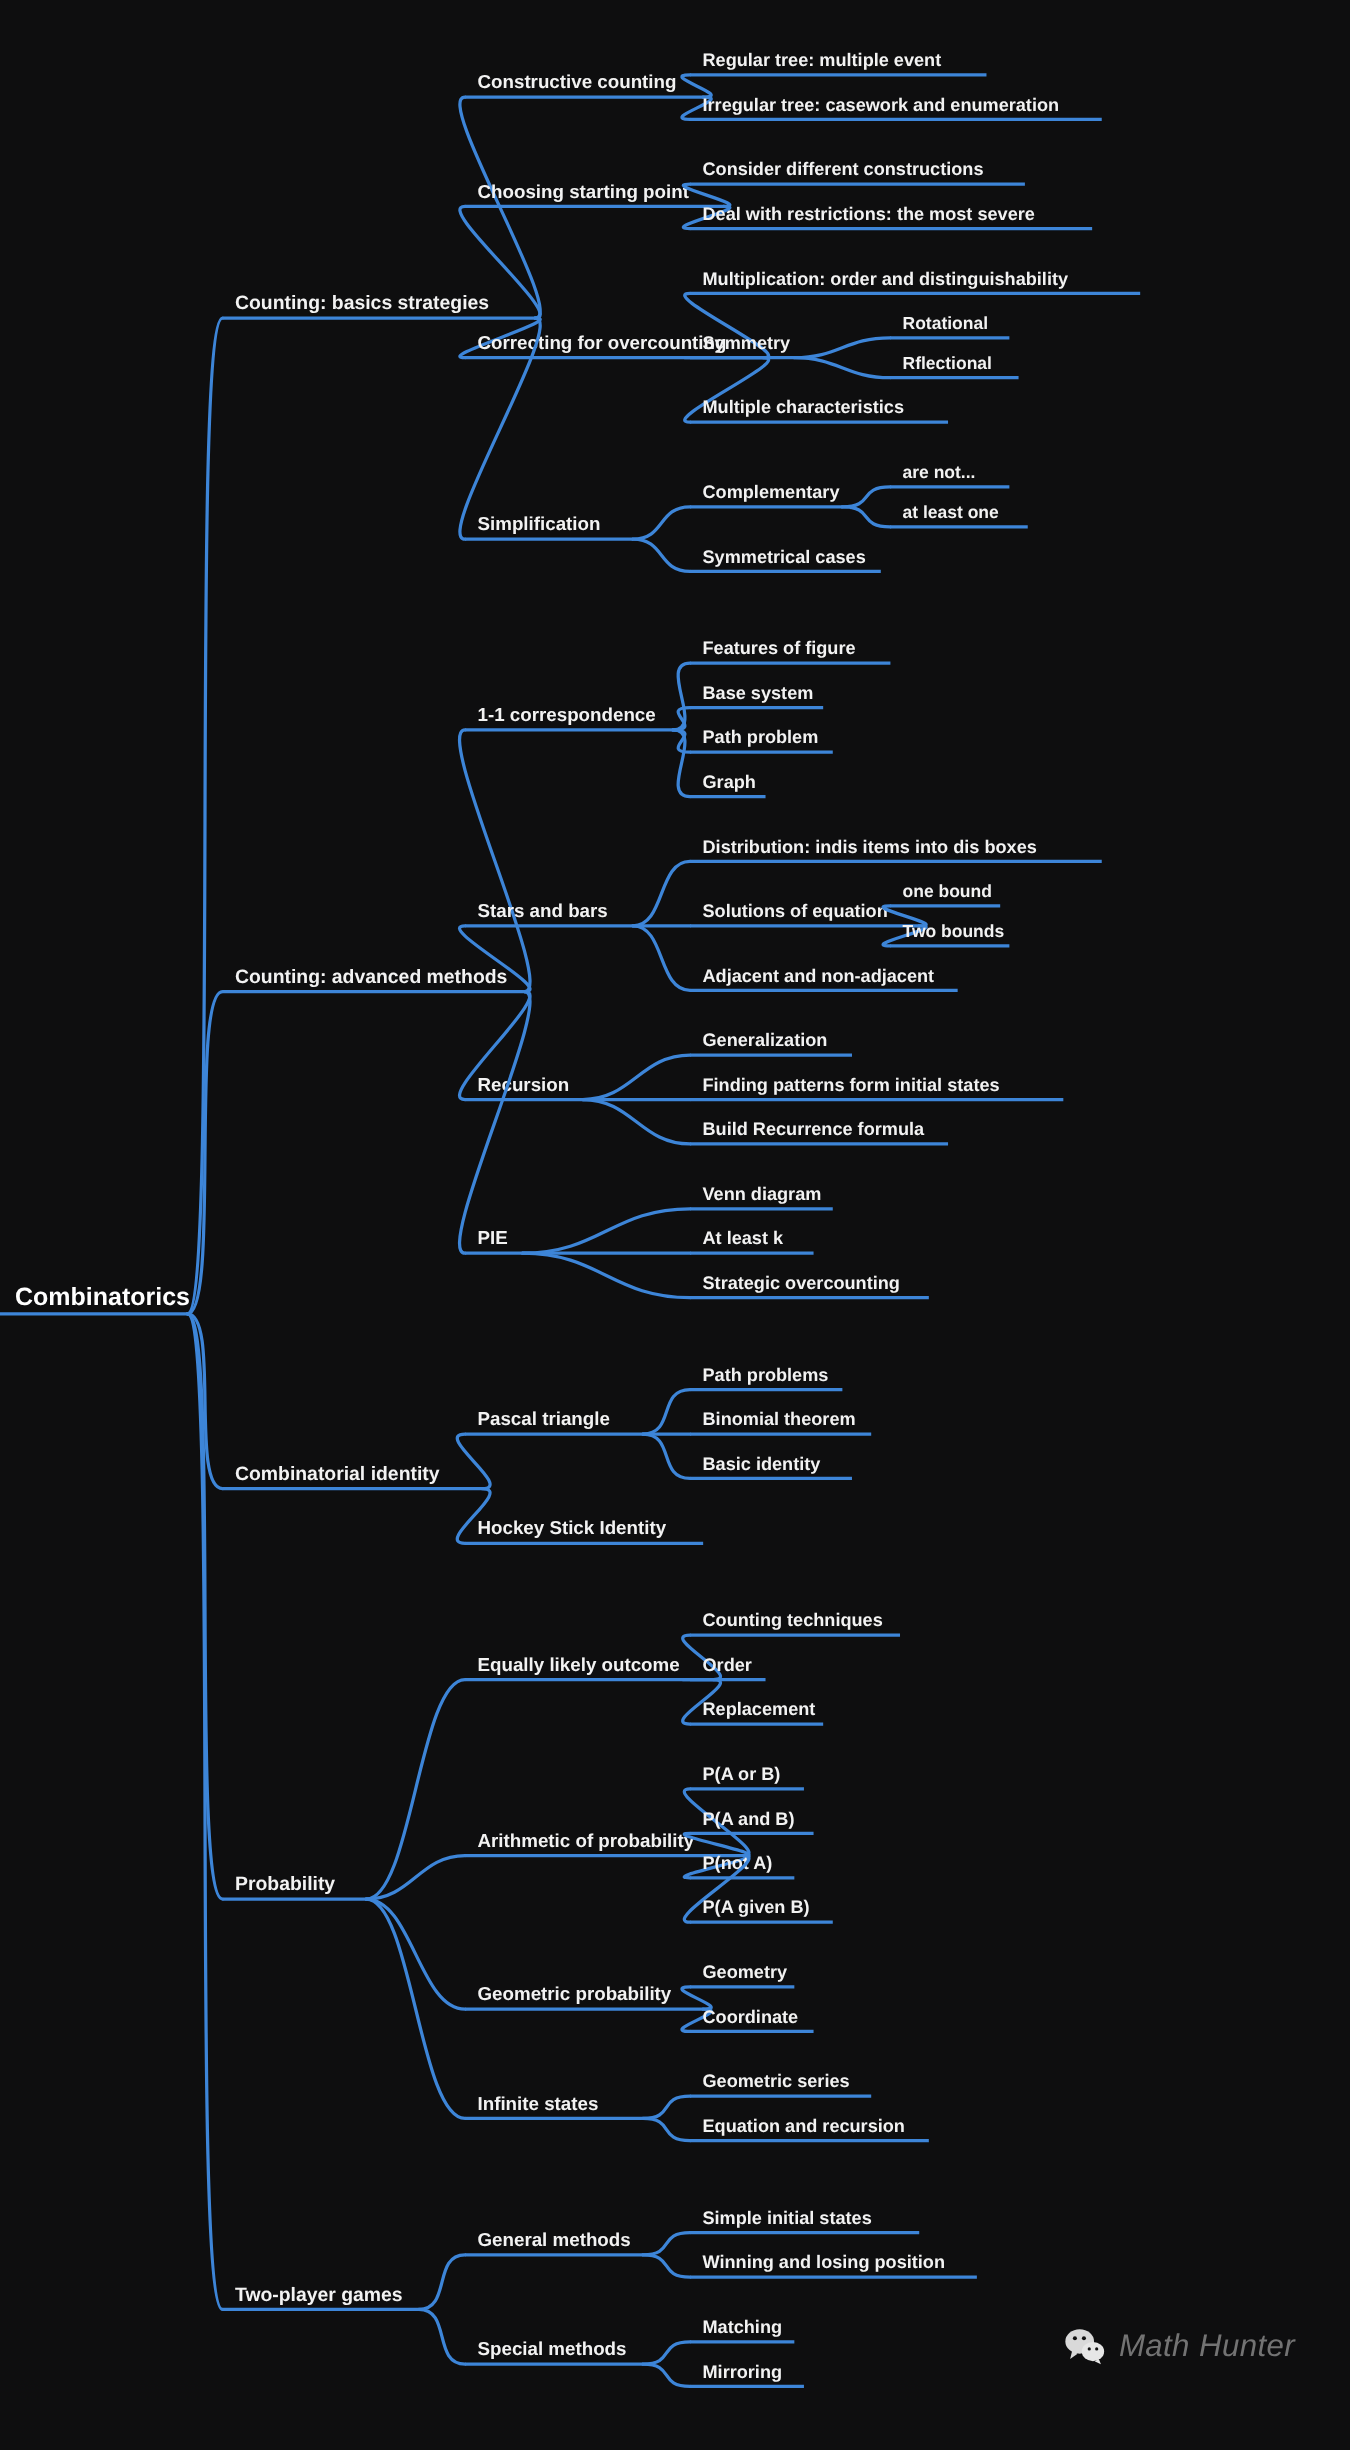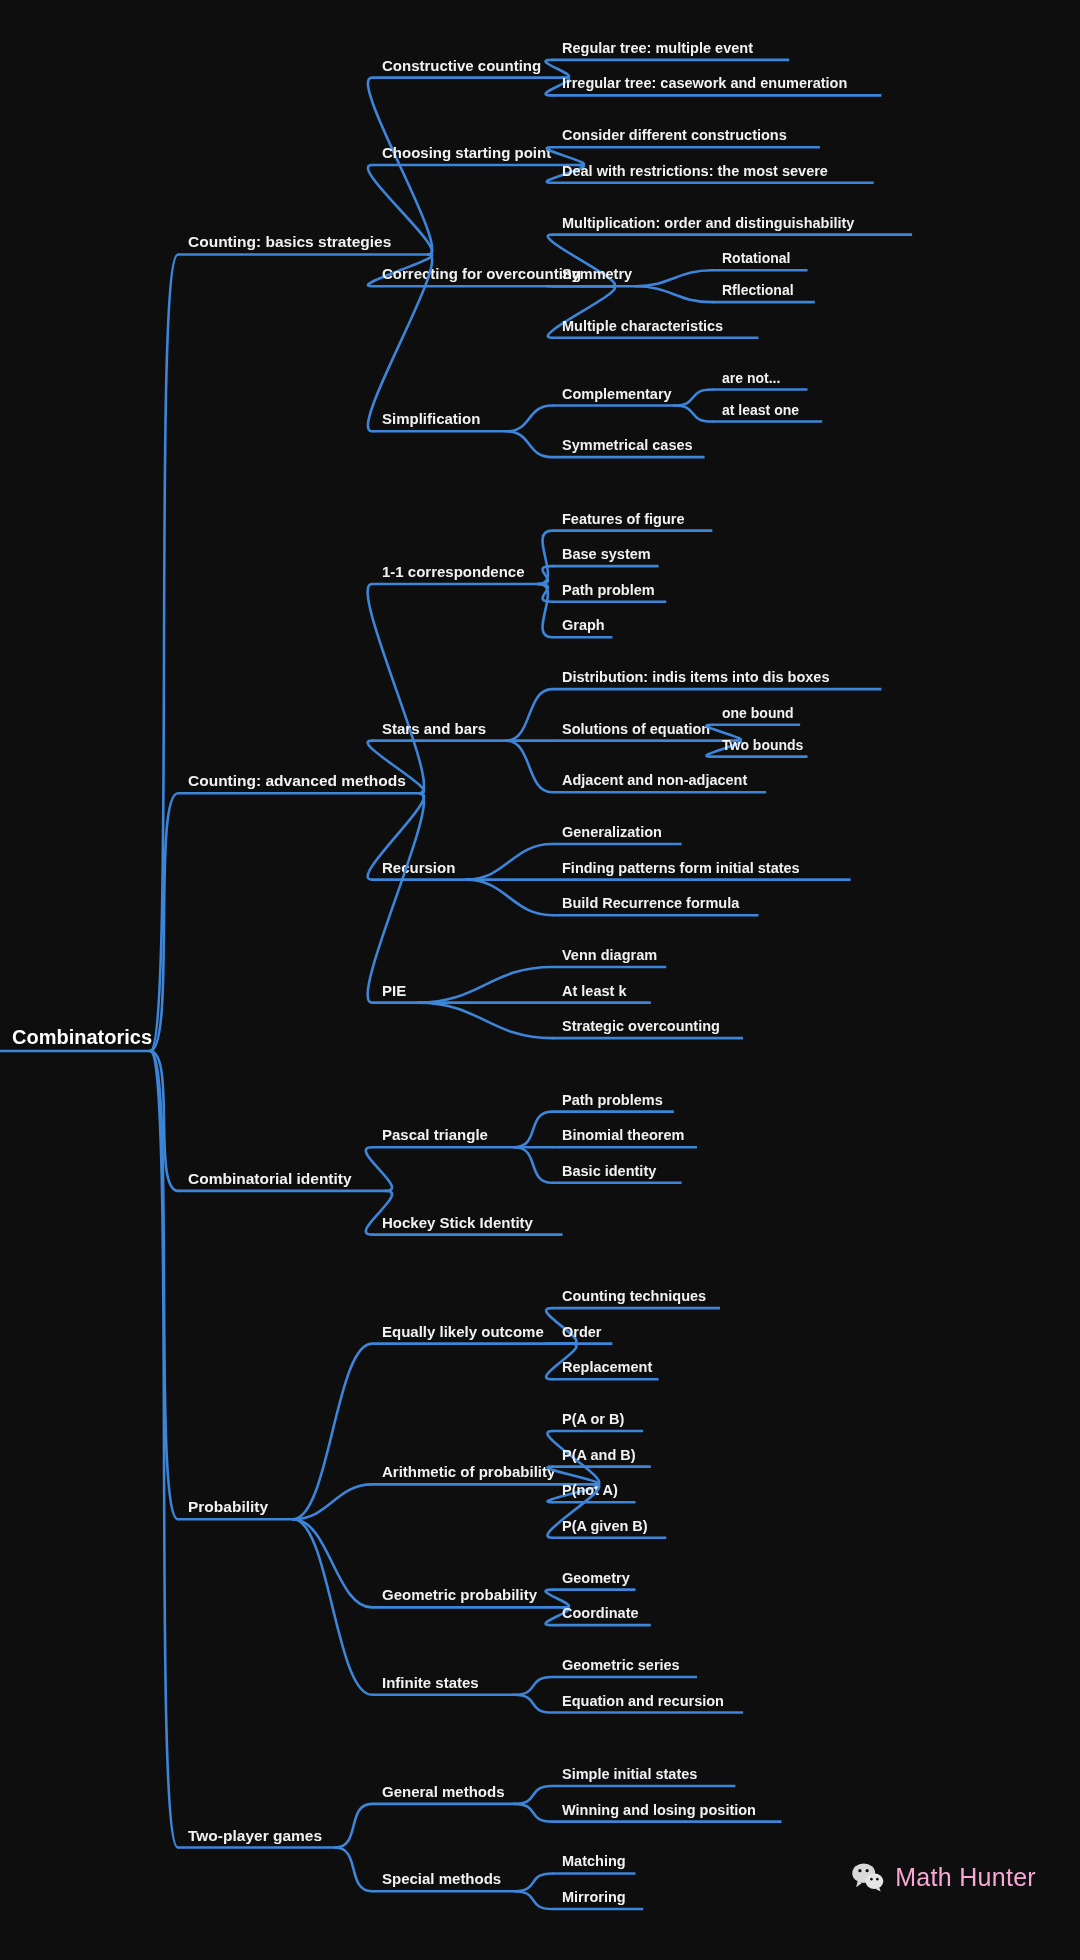--- a/index.html
+++ b/index.html
@@ -49,25 +49,26 @@
   }
   .watermark {
     position: absolute;
     right: 44px;
     bottom: 68px;
     display: flex;
     align-items: center;
     gap: 10px;
   }
   .watermark-text {
-    color: #f9a8d4;
+    color: #737373;
     font-family: "Liberation Sans", sans-serif;
     font-size: 25px;
     letter-spacing: 0.3px;
     white-space: nowrap;
+    font-style: italic;
   }
   .wechat-icon { width: 34px; height: 30px; display: block; }
 </style>
 </head>
 <body>
 
 <svg id="canvas" viewBox="0 0 1080 1960" xmlns="http://www.w3.org/2000/svg">
     <line x1="0" y1="1051.0036034859422" x2="150" y2="1051.0036034859422" class="underline"></line>
     <text x="12" y="1044.0036034859422" class="node-text root">Combinatorics</text>
     <path d="M 150 1051.0036034859422 C 176 1051.0036034859422, 152 254.47006791413347, 178 254.47006791413347" class="branch"></path>

